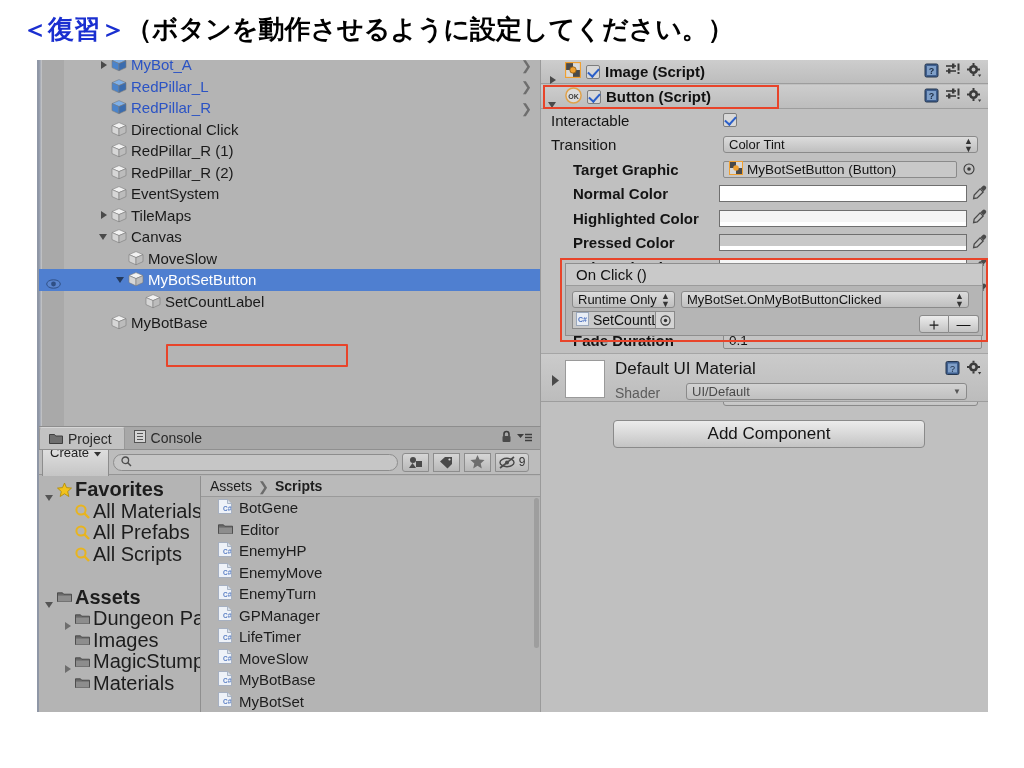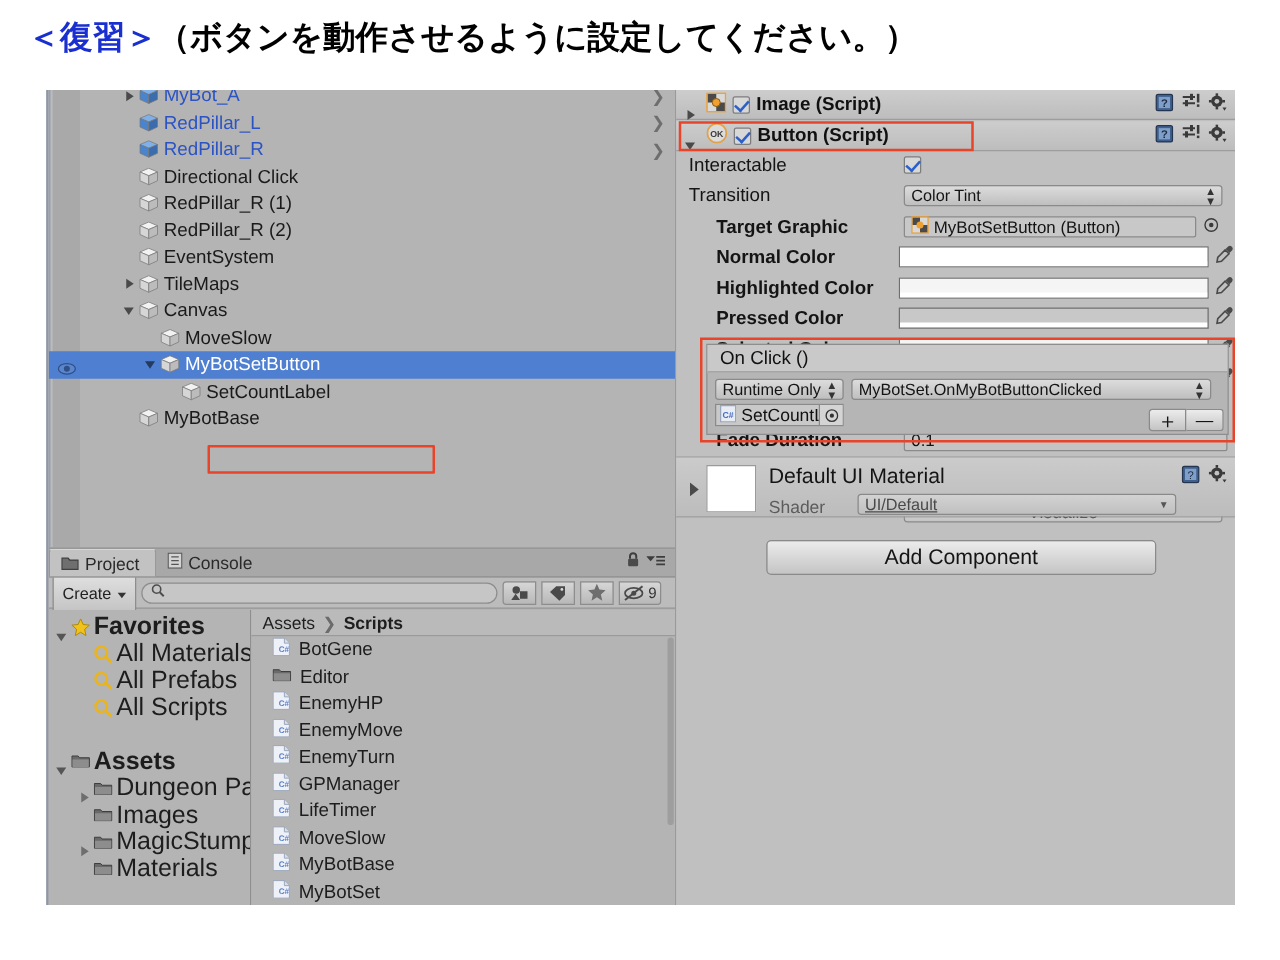--- a/index.html
+++ b/index.html
@@ -15,21 +15,21 @@
   #title-bar {
     position:absolute; left:22px; top:12px;
     font-size:26px; font-weight:bold; letter-spacing:0px;
     white-space:nowrap;
   }
   #title-bar .blue { color:#1a2fd0; }
   #title-bar .black { color:#000000; }
 
   
   #unity-window {
-    position:absolute; left:37px; top:72px;
+    position:absolute; left:37px; top:60px;
     width:951px; height:652px;
     background:#bdbdbd;
     border-left:2px solid #8f97a6;
     display:flex;
   }
 
   .left-col { width:502px; height:100%; position:relative; background:#b4b4b4; }
   .right-col { flex:1; height:100%; position:relative; background:#c0c0c0; }
 
   
@@ -106,21 +106,21 @@
     border-left:1px solid #989898; border-right:1px solid #989898;
     border-radius:3px 3px 0 0;
   }
   .ptab-icons { margin-left:auto; display:flex; align-items:center; gap:5px; padding:0 8px 2px 0; }
 
   #proj-toolbar {
     height:25px; background:#bcbcbc; display:flex; align-items:center;
     gap:4px; padding:0 3px; border-bottom:1px solid #949494;
   }
   .btn-create {
-    height:36px; display:flex; align-items:center; gap:5px;
+    height:36px; display:flex; gap:5px;
     padding:0 7px; font-size:13px; color:#222;
     background:linear-gradient(to bottom,#e3e3e3,#c2c2c2);
     border:1px solid #8d8d8d; border-radius:3px;
   }
   .search-box {
     flex:1; height:17px; background:#c6c6c6;
     border:1px solid #8d8d8d; border-radius:9px;
     display:flex; align-items:center; padding:0 7px; gap:4px;
     max-width:285px;
   }
@@ -996,21 +996,21 @@
 
       <div class="mat-header" style="left:0; top:245px; right:0; height:49px;">
         <span style="position:absolute; left:10px; top:18px;">
           <svg width="9" height="11" viewBox="0 0 9 11">
               <path d="M1 0l7 5.5L1 11z" fill="#4a4a4a"></path>
             </svg>
         </span>
         <div style="position:absolute; left:24px; top:6px; width:40px; height:38px; background:#ffffff; border:1px solid #9a9a9a;"></div>
         <span style="position:absolute; left:74px; top:5px; font-size:17px; color:#141414;">Default UI Material</span>
         <span style="position:absolute; left:74px; top:31px; font-size:14px; color:#5c5c5c;">Shader</span>
-        <span class="popup" style="position:absolute; left:145px; top:29px; width:255px; background:linear-gradient(to bottom,#d2d2d2,#c0c0c0); color:#4a4a4a;text-decoration:underline;">
+        <span class="popup" style="position:absolute; left:145px; top:29px; width:281px; background:linear-gradient(to bottom,#d2d2d2,#c0c0c0); color:#4a4a4a;">
           <span>UI/Default</span>
           <span style="position:absolute; right:5px; top:3px; font-size:8px; color:#555;">▼</span>
         </span>
         <span class="hdr-icons" style="top:16px;">
           <span>
             <svg width="15" height="15" viewBox="0 0 15 15">
                 <rect x="1" y="1" width="13" height="13" rx="1.5" fill="#3f5f8f" stroke="#24364f"></rect>
                 <rect x="3" y="3" width="9" height="9" fill="#7f9fc8"></rect>
                 <text x="7.5" y="11" font-size="9" font-family="Liberation Sans" text-anchor="middle" fill="#1d2d44">?</text>
               </svg>

